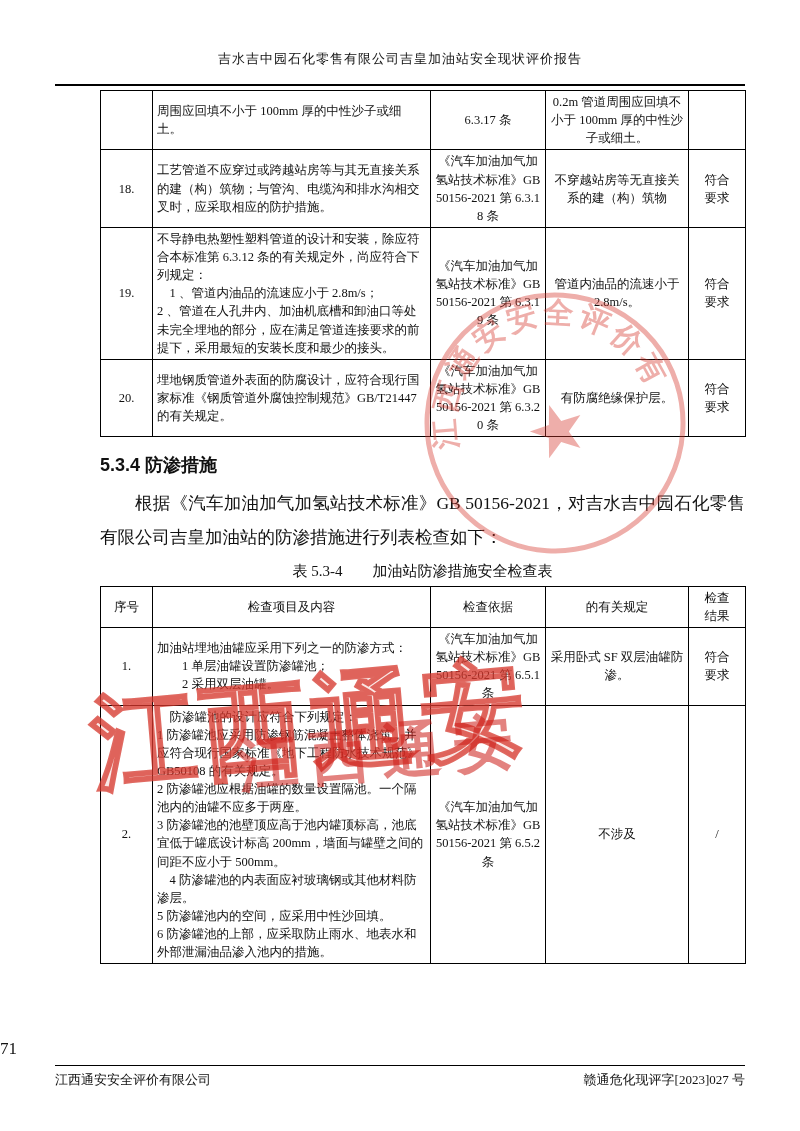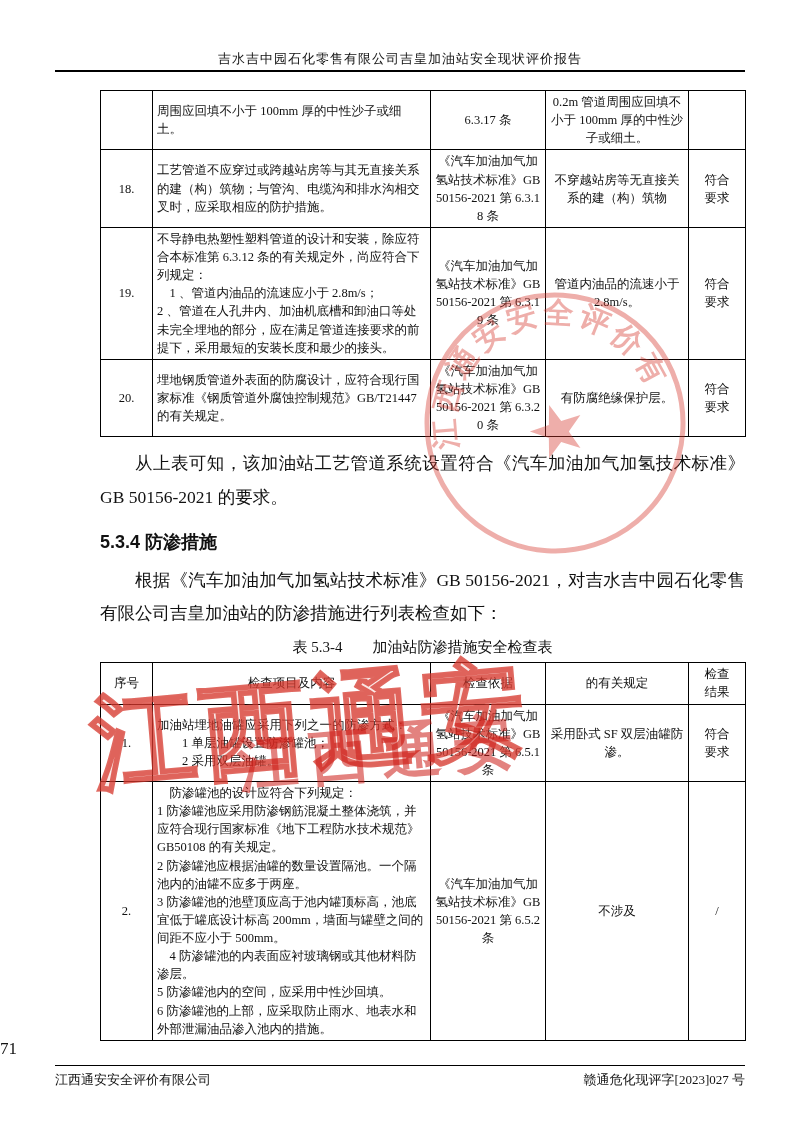--- a/index.html
+++ b/index.html
@@ -6,21 +6,21 @@
   html,body { margin:0; padding:0; background:#888; }
   .page {
     position:relative; width:800px; height:1131px; margin:0 auto;
     background:#ffffff; overflow:hidden;
     font-family:"Liberation Serif","DejaVu Serif",serif; color:#111;
   }
   
   .header {
     position:absolute; top:50px; left:55px; right:55px;
     text-align:center; font-size:13px; letter-spacing:1px;
-    padding-bottom:2px; border-bottom:2px solid #000;
+    padding-bottom:16px; border-bottom:2px solid #000;
   }
   
   .content { position:absolute; top:90px; left:100px; right:55px; }
 
   table.tbl { width:100%; border-collapse:collapse; table-layout:fixed;
     font-size:12.5px; line-height:1.45; }
   table.tbl th, table.tbl td { border:1px solid #000; padding:2px 4px;
     vertical-align:middle; font-weight:normal; word-break:break-all; }
   .c-no { text-align:center; }
   .c-basis { text-align:center; }
@@ -107,21 +107,20 @@
           <td class="c-no">20.</td>
           <td class="c-content pre">埋地钢质管道外表面的防腐设计，应符合现行国家标准《钢质管道外腐蚀控制规范》GB/T21447 的有关规定。</td>
           <td class="c-basis">《汽车加油加气加氢站技术标准》GB 50156-2021 第 6.3.20 条</td>
           <td class="left">有防腐绝缘保护层。</td>
           <td class="c-result pre">符合
 要求</td>
         </tr>
       </tbody>
     </table>
 
-    <p class="para">从上表可知，该加油站工艺管道系统设置符合《汽车加油加气加氢技术标准》GB 50156-2021 的要求。</p>
 
     <div class="sec-heading">5.3.4 防渗措施</div>
 
     <p class="para">根据《汽车加油加气加氢站技术标准》GB 50156-2021，对吉水吉中园石化零售有限公司吉皇加油站的防渗措施进行列表检查如下：</p>
 
     <div class="caption">表 5.3-4　　加油站防渗措施安全检查表</div>
 
     <table class="tbl">
       <colgroup>
         <col style="width:52px">

